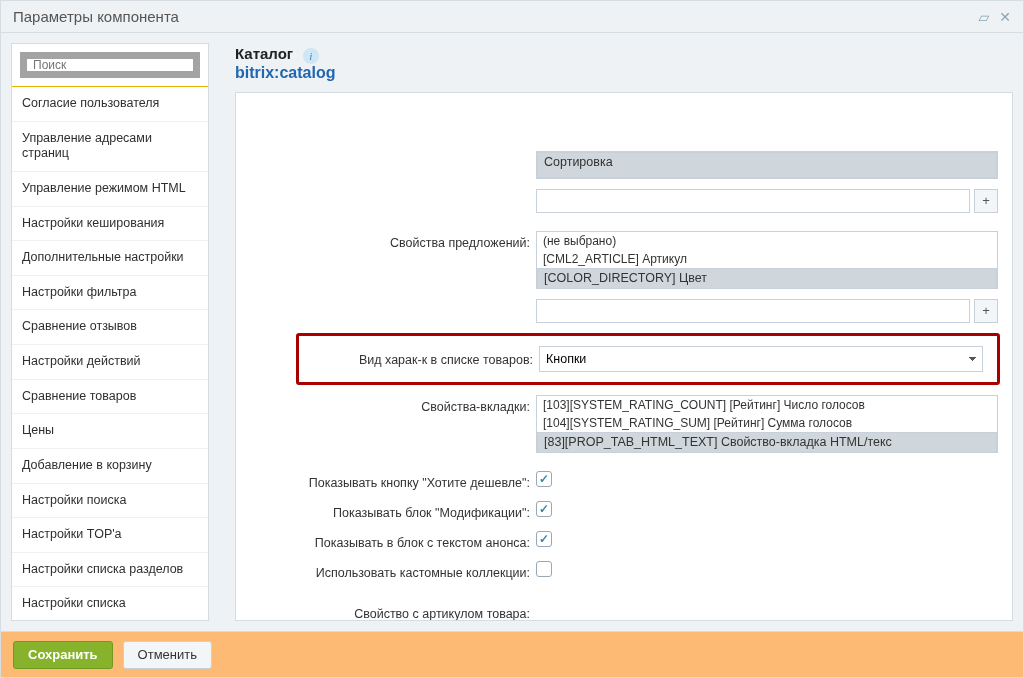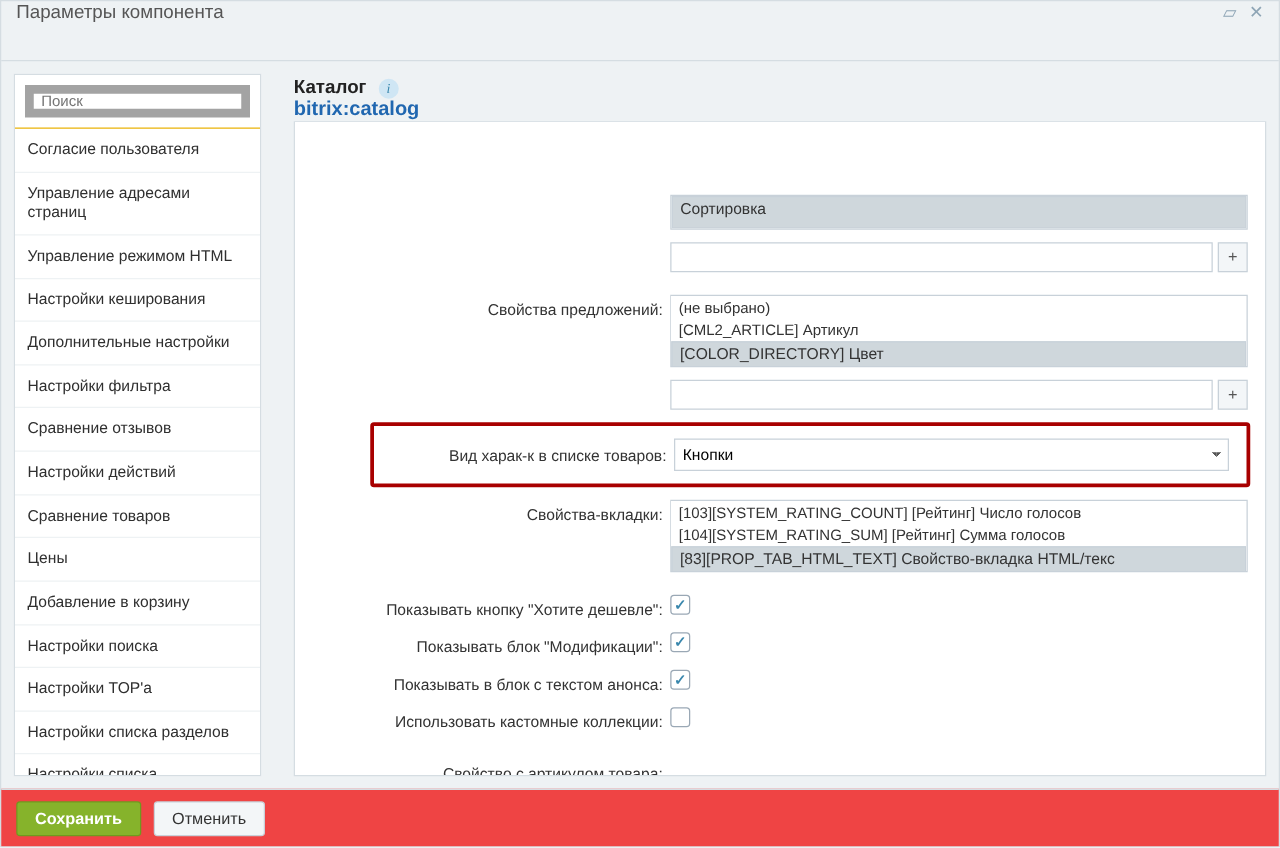--- a/index.html
+++ b/index.html
@@ -1,48 +1,48 @@
 <!DOCTYPE html>
 <html><head>
 <meta charset="utf-8">
 <style>
   * { box-sizing: border-box; margin: 0; padding: 0; }
   body { font-family: Arial, Helvetica, sans-serif; font-size: 13px; color: #333; background: #fff; }
   .window { width: 1024px; height: 678px; border: 1px solid #d5dde2; background: #eef2f4; display: flex; flex-direction: column; }
-  .titlebar { height: 48px; display: flex; align-items: flex-start; justify-content: space-between; padding: 0 12px; border-bottom: 1px solid #d5dde2; }
+  .titlebar { height: 32px; display: flex; align-items: center; justify-content: space-between; padding: 0 12px; border-bottom: 1px solid #d5dde2; }
   .titlebar-title { font-size: 15px; color: #555; }
   .titlebar-icons { display: flex; gap: 10px; color: #8ea5b5; }
   .titlebar-icons span { cursor: pointer; font-size: 14px; }
   .body { flex: 1; display: flex; overflow: hidden; }
   .sidebar { width: 218px; padding: 10px; display: flex; flex-direction: column; }
   .sidebox { flex: 1; background: #fff; border: 1px solid #d5dde2; display: flex; flex-direction: column; overflow: hidden; }
   .search-wrap { padding: 8px; }
   .search { width: 100%; height: 26px; border: 7px solid #a3a3a3; padding: 0 6px; font-size: 12px; }
   .nav { flex: 1; overflow-y: auto; border-top: 1px solid #eab308; }
   .nav-item { padding: 9px 10px; font-size: 12.5px; color: #2f2f2f; border-bottom: 1px solid #eef2f4; cursor: pointer; line-height: 1.25; }
   .main { flex: 1; display: flex; flex-direction: column; padding: 12px 10px 10px 16px; overflow: hidden; }
-  .heading { margin-bottom: 0; }
+  .heading { margin-bottom: 10px; }
   .heading h2 { font-size: 15px; font-weight: bold; color: #222; display: inline-block; margin-right: 6px; }
   .info-icon { display: inline-flex; width: 16px; height: 16px; border-radius: 50%; background: #cfe6f4; color: #3a87ad; align-items: center; justify-content: center; font-size: 11px; font-style: italic; font-family: serif; vertical-align: middle; }
   .subhead { font-size: 16px; color: #2067b0; font-weight: bold; }
   .scroll-area { flex: 1; background: #fff; border: 1px solid #d5dde2; overflow-y: scroll; padding: 10px 8px 10px 0; position: relative; }
   .row { display: flex; align-items: flex-start; margin-bottom: 10px; }
   .row-label { width: 300px; min-width: 300px; text-align: right; font-size: 12.5px; color: #333; padding: 4px 6px 0 0; line-height: 1.3; }
   .row-ctrl { flex: 1; display: flex; align-items: stretch; gap: 4px; padding-right: 6px; }
   .listbox { flex: 1; border: 1px solid #c8d1d9; background: #fff; font-size: 12px; max-height: 70px; overflow-y: scroll; }
   .listbox .opt { padding: 2px 6px; color: #333; cursor: pointer; }
   .listbox .opt.sel { background: #cfd7dc; }
   .textinp { flex: 1; height: 24px; border: 1px solid #c8d1d9; background: #fff; font-size: 12px; padding: 0 6px; }
   .addbtn { width: 24px; border: 1px solid #c8d1d9; background: #f3f6f8; display: flex; align-items: center; justify-content: center; font-size: 13px; color: #555; cursor: pointer; }
   .sel { flex: 1; height: 26px; border: 1px solid #c8d1d9; background: #fff; font-size: 12.5px; padding: 0 20px 0 6px; appearance: none; background-image: linear-gradient(45deg, transparent 50%, #555 50%), linear-gradient(135deg, #555 50%, transparent 50%); background-position: right 9px center, right 5px center; background-size: 4px 4px, 4px 4px; background-repeat: no-repeat; }
   .highlight-row { border: 3px solid #a80000; border-radius: 3px; margin: 6px 4px 10px 60px; padding: 10px 8px 10px 0; display: flex; align-items: center; }
   .highlight-row .row-label { width: 240px; min-width: 240px; }
   .chk { width: 16px; height: 16px; border: 1px solid #9aa8b5; border-radius: 3px; background: #fff; display: inline-flex; align-items: center; justify-content: center; cursor: pointer; }
   .chk.checked::after { content: "✓"; font-size: 12px; color: #3a87ad; font-weight: bold; }
-  .footer { height: 46px; display: flex; align-items: center; gap: 10px; padding: 0 12px; border-top: 1px solid #d5dde2; background: #ef4444; }
+  .footer { height: 46px; display: flex; align-items: center; gap: 10px; padding: 0 12px; border-top: 1px solid #d5dde2; background: #fdba74; }
   .btn { height: 28px; padding: 0 14px; border-radius: 3px; font-size: 13px; cursor: pointer; border: 1px solid; }
   .btn-primary { background: #86b32b; border-color: #6f9a1e; color: #fff; font-weight: bold; }
   .btn-secondary { background: #f3f6f8; border-color: #c8d1d9; color: #333; }
   ::-webkit-scrollbar { width: 14px; }
   ::-webkit-scrollbar-track { background: #eef1f3; }
   ::-webkit-scrollbar-thumb { background: #c4ccd2; border: 3px solid #eef1f3; border-radius: 8px; }
 </style>
 </head>
 <body>
 

